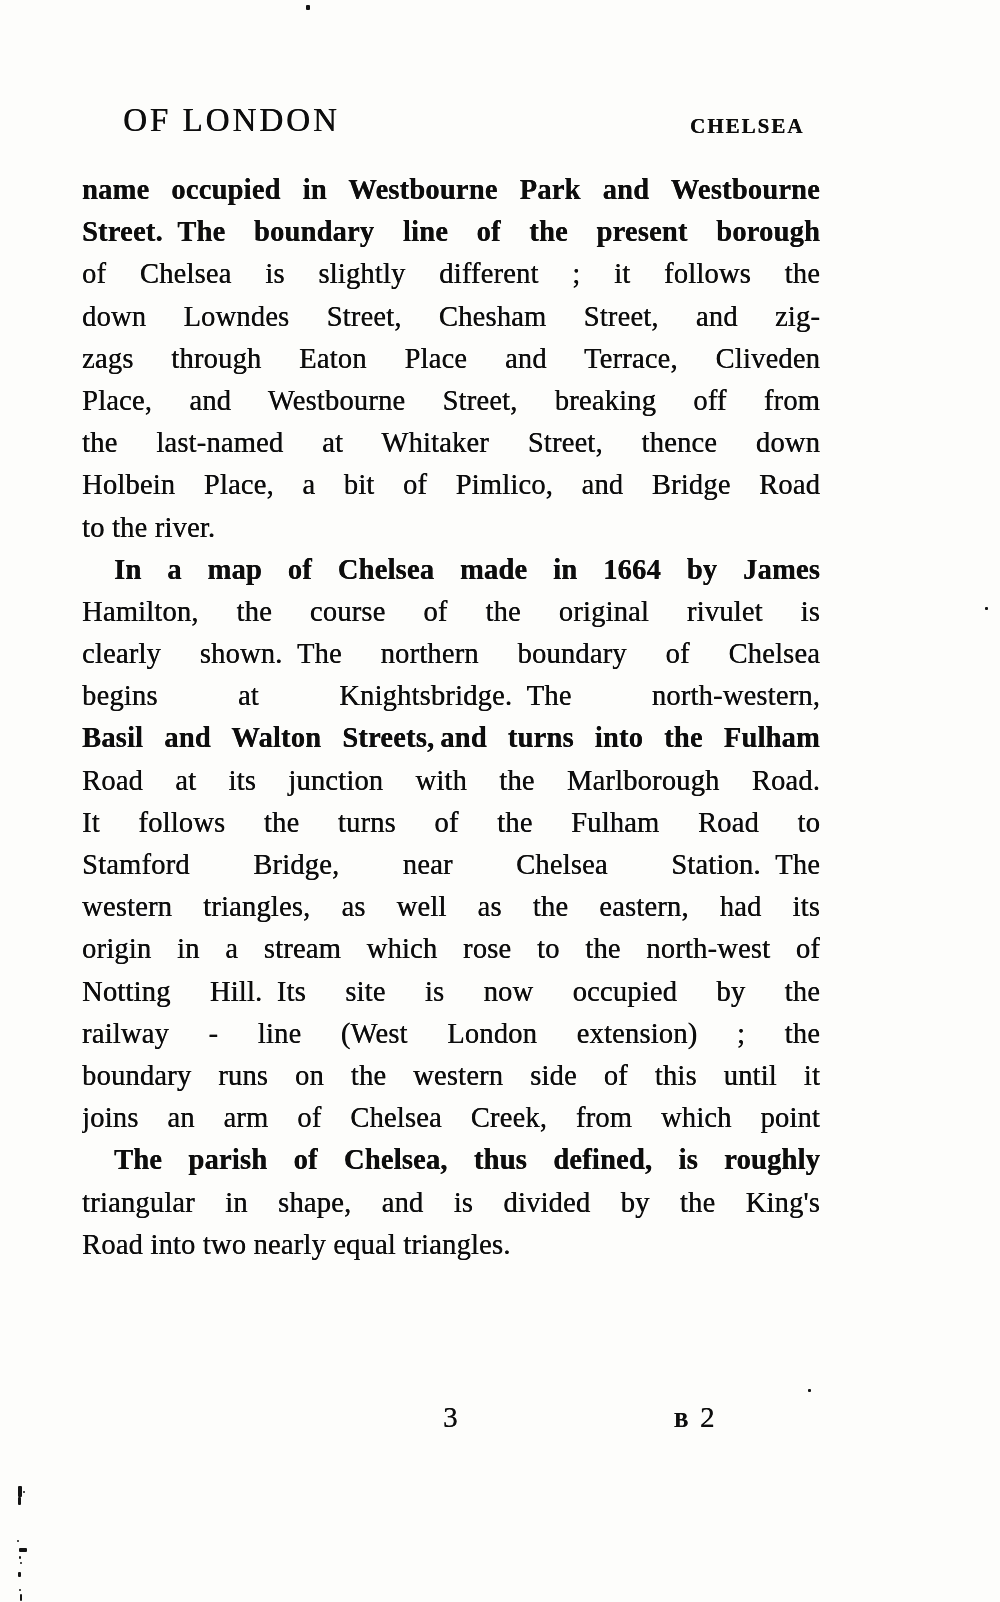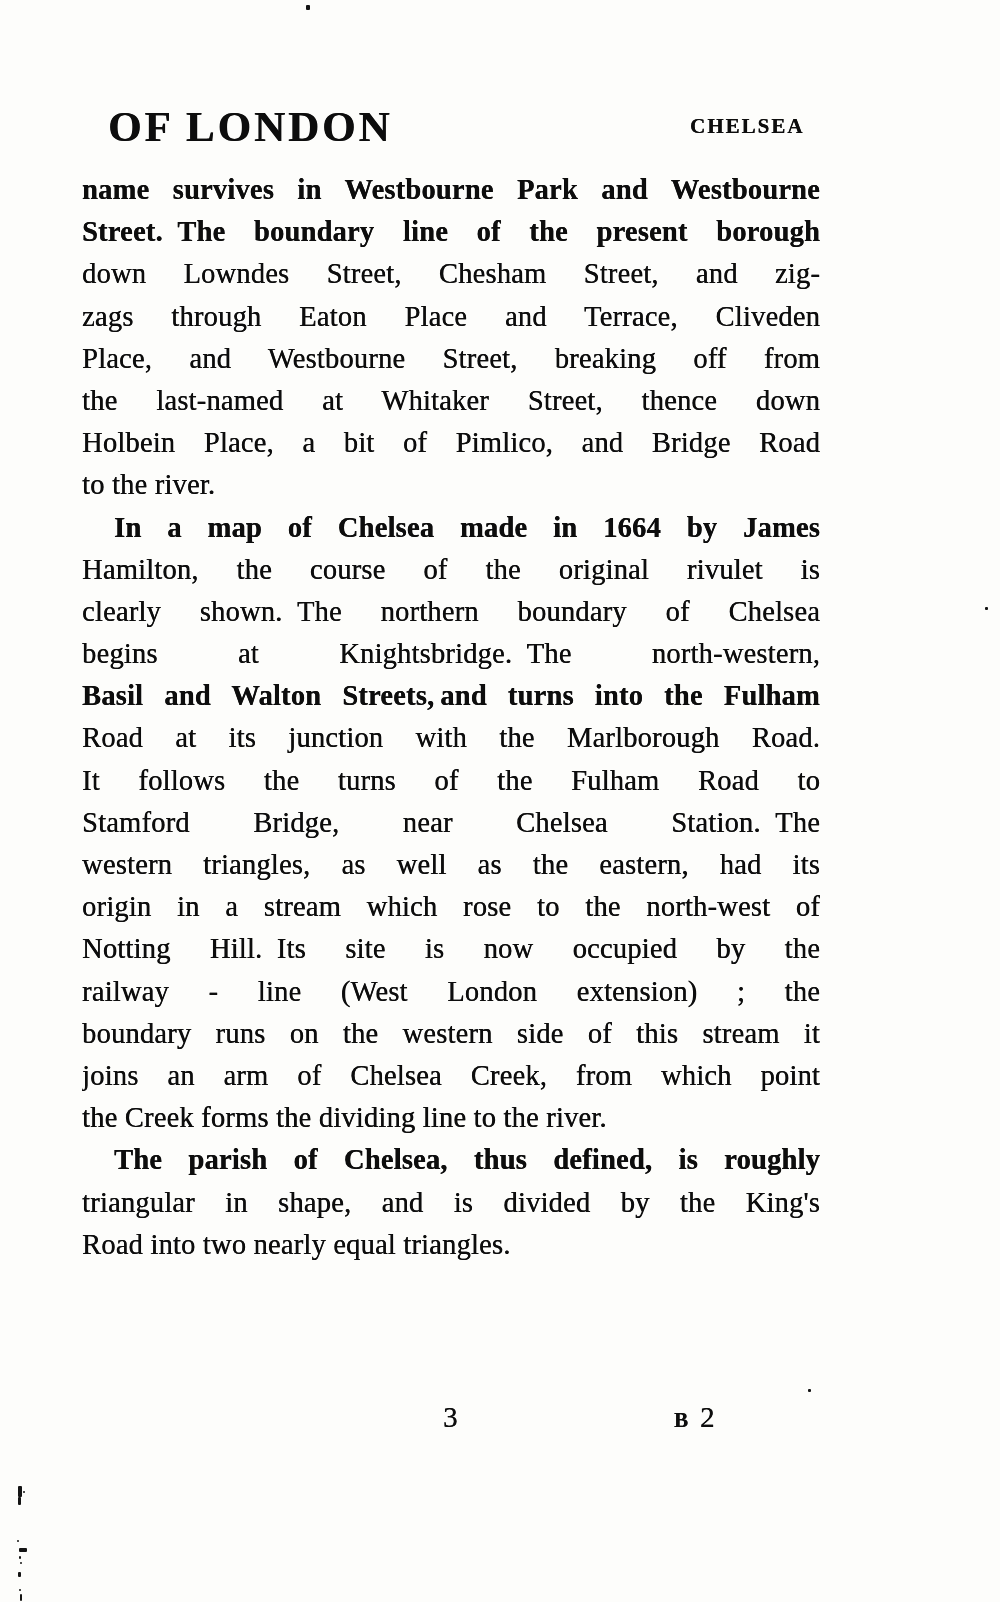--- a/index.html
+++ b/index.html
@@ -12,22 +12,22 @@
     width: 1000px;
     height: 1602px;
     background: #fdfdfb;
     overflow: hidden;
     font-family: "Liberation Serif", "DejaVu Serif", serif;
     color: #0d0d0d;
   }
   
   .running-header { position: absolute; left: 0; top: 0; width: 100%; }
   .header-left {
-    position: absolute; left: 108px; top: 102px;
-    font-size: 43px; font-weight: bold; letter-spacing: 3px;
+    position: absolute; left: 123px; top: 102px;
+    font-size: 33px; font-weight: normal; letter-spacing: 3px;
     text-shadow: 0.4px 0 0 currentColor;
     white-space: nowrap;
   }
   .header-right {
     position: absolute; left: 690px; top: 114px;
     font-size: 21px; font-weight: bold; letter-spacing: 2px;
     text-shadow: 0.3px 0 0 currentColor;
     white-space: nowrap;
   }
   
@@ -69,45 +69,45 @@
 
 <div class="page">
 
   <div class="running-header">
     <span class="header-left">OF LONDON</span>
     <span class="header-right">CHELSEA</span>
   </div>
 
   <main class="text-block" id="text-block">
       <div class="paragraph">
-        <div class="line heavy">name survives in Westbourne Park and Westbourne</div>
+        <div class="line heavy">name occupied in Westbourne Park and Westbourne</div>
         <div class="line heavy">Street. The boundary line of the present borough</div>
+        <div class="line">of Chelsea is slightly different ; it follows the</div>
         <div class="line">down Lowndes Street, Chesham Street, and zig-</div>
         <div class="line">zags through Eaton Place and Terrace, Cliveden</div>
         <div class="line">Place, and Westbourne Street, breaking off from</div>
         <div class="line">the last-named at Whitaker Street, thence down</div>
         <div class="line">Holbein Place, a bit of Pimlico, and Bridge Road</div>
         <div class="line last">to the river.</div>
       </div>
       <div class="paragraph">
         <div class="line indent">In a map of Chelsea made in 1664 by James</div>
         <div class="line">Hamilton, the course of the original rivulet is</div>
         <div class="line">clearly shown. The northern boundary of Chelsea</div>
         <div class="line">begins at Knightsbridge. The north-western,</div>
         <div class="line heavy">Basil and Walton Streets, and turns into the Fulham</div>
         <div class="line">Road at its junction with the Marlborough Road.</div>
         <div class="line">It follows the turns of the Fulham Road to</div>
         <div class="line">Stamford Bridge, near Chelsea Station. The</div>
         <div class="line">western triangles, as well as the eastern, had its</div>
         <div class="line">origin in a stream which rose to the north-west of</div>
         <div class="line">Notting Hill. Its site is now occupied by the</div>
         <div class="line">railway - line (West London extension) ; the</div>
-        <div class="line">boundary runs on the western side of this stream it</div>
+        <div class="line">boundary runs on the western side of this until it</div>
         <div class="line">joins an arm of Chelsea Creek, from which point</div>
-        <div class="line last">the Creek forms the dividing line to the river.</div>
       </div>
       <div class="paragraph">
         <div class="line indent">The parish of Chelsea, thus defined, is roughly</div>
         <div class="line">triangular in shape, and is divided by the King's</div>
         <div class="line last">Road into two nearly equal triangles.</div>
       </div>
     </main>
 
   <div class="page-number">3</div>
 

